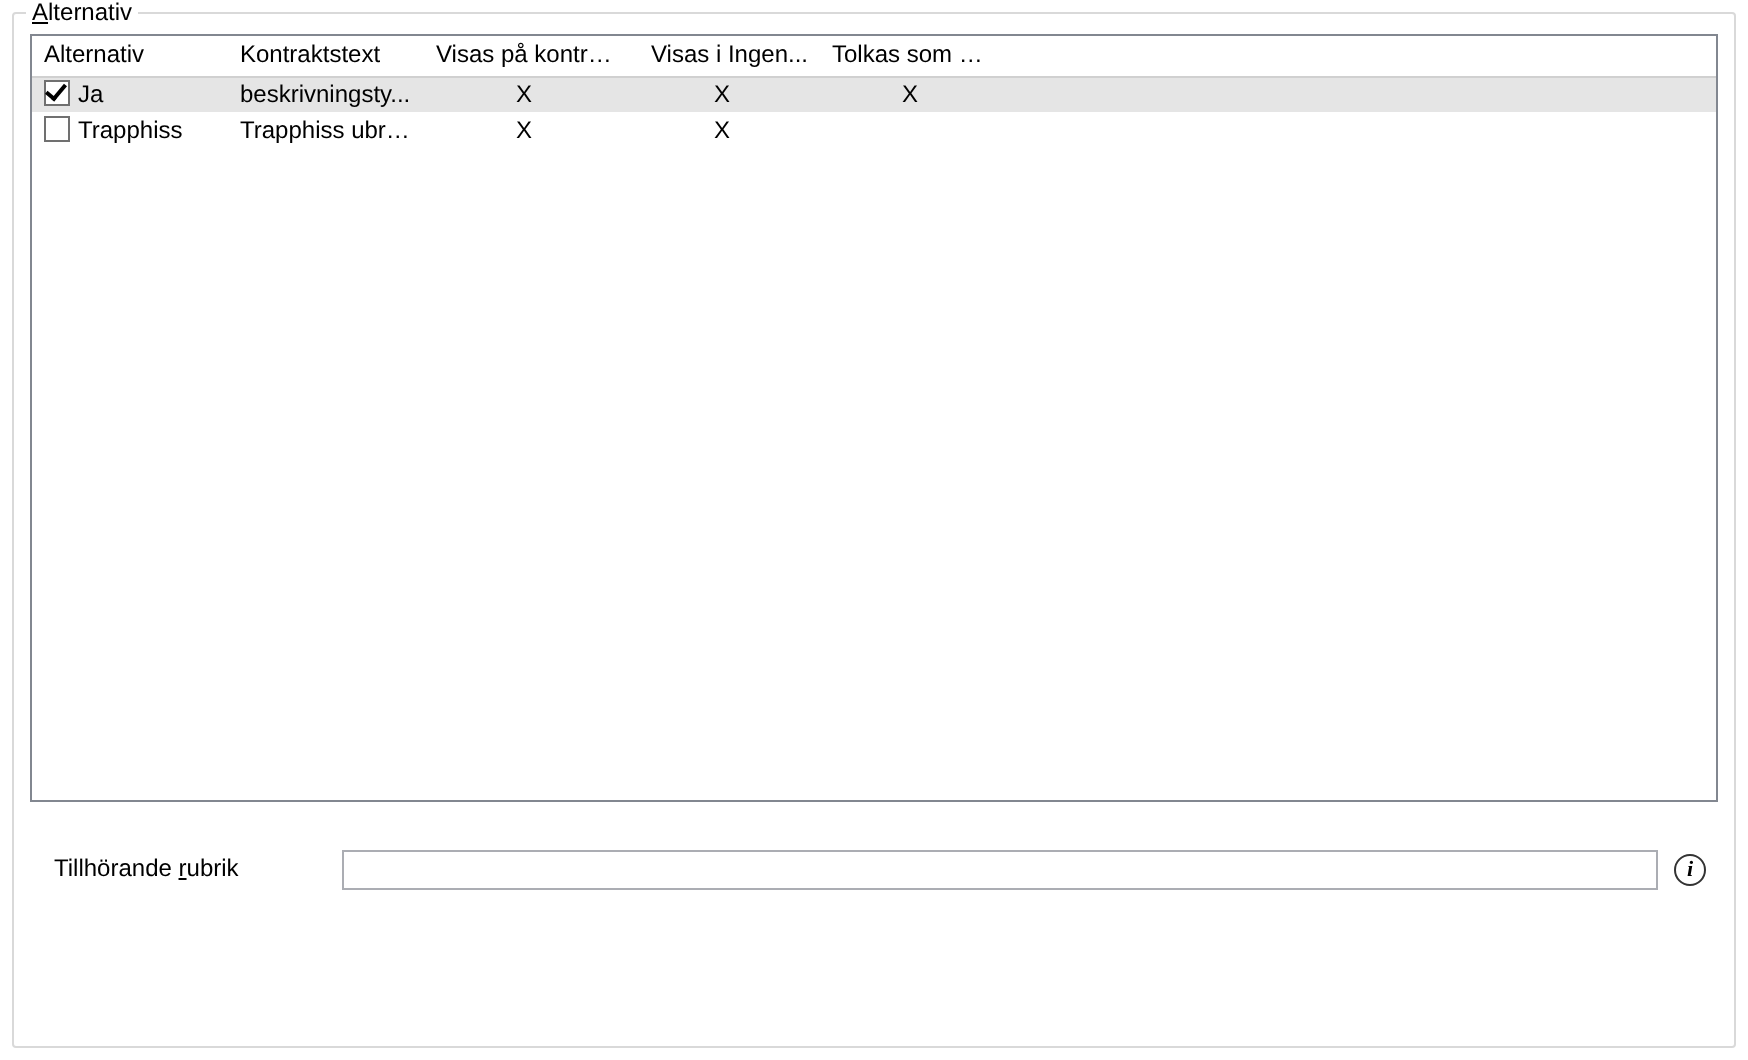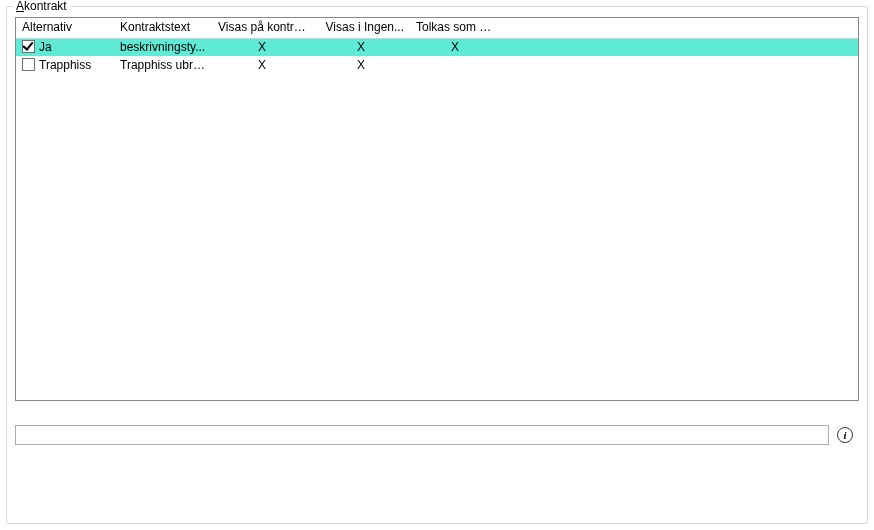--- a/index.html
+++ b/index.html
@@ -63,21 +63,21 @@
     padding: 0 6px;
     height: 18px;
     font-size: 12px;
     border: 0;
     white-space: nowrap;
     overflow: hidden;
     text-overflow: ellipsis;
     vertical-align: middle;
   }
   tbody td.center { text-align: center; }
-  tbody tr.selected td { background: #5eead4; }
+  tbody tr.selected td { background: #e5e5e5; }
   .chk {
     display: inline-block;
     width: 13px;
     height: 13px;
     border: 1px solid #707070;
     background: #fff;
     vertical-align: middle;
     margin-right: 4px;
     position: relative;
     top: -1px;
@@ -161,21 +161,21 @@
     flex: 1;
     display: flex;
     padding-right: 6px;
   }
 </style>
 </head>
 <body>
 
 <div class="fieldset">
   <div class="legend">
-    <span class="ul">A</span><span>kontrakt</span>
+    <span class="ul">A</span><span>lternativ</span>
   </div>
   <div class="content">
     <div class="table-frame">
       <table>
         <colgroup>
           <col class="col-alt">
             <col class="col-ktxt">
             <col class="col-vpk">
             <col class="col-vim">
             <col class="col-tsj">
@@ -343,20 +343,23 @@
               <td></td>
               <td></td>
               <td></td>
             </tr>
           </tbody>
       </table>
     </div>
 
     <div class="form-area">
       <div class="form-row">
+        <div class="form-label">
+          <span>Tillhörande </span><span class="ul">r</span><span>ubrik</span>
+        </div>
         <div class="input-wrap">
           <input type="text" class="fld" value="" style="">
           <span class="info-icon">i</span>
         </div>
       </div>
     </div>
   </div>
 </div>
 
 </body></html>

